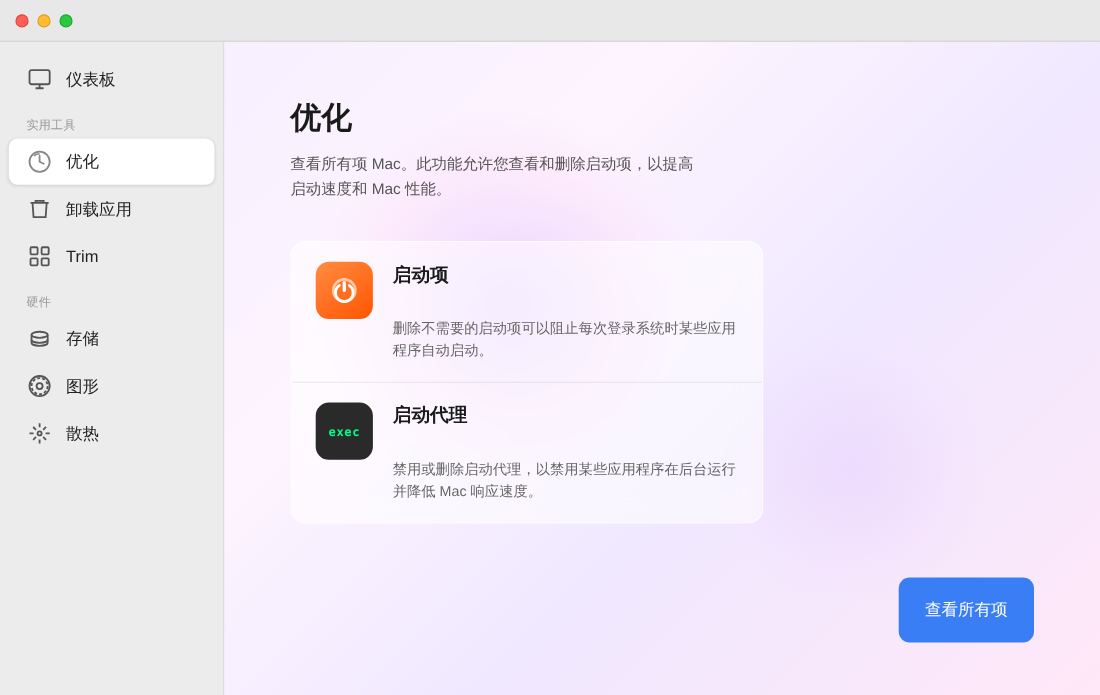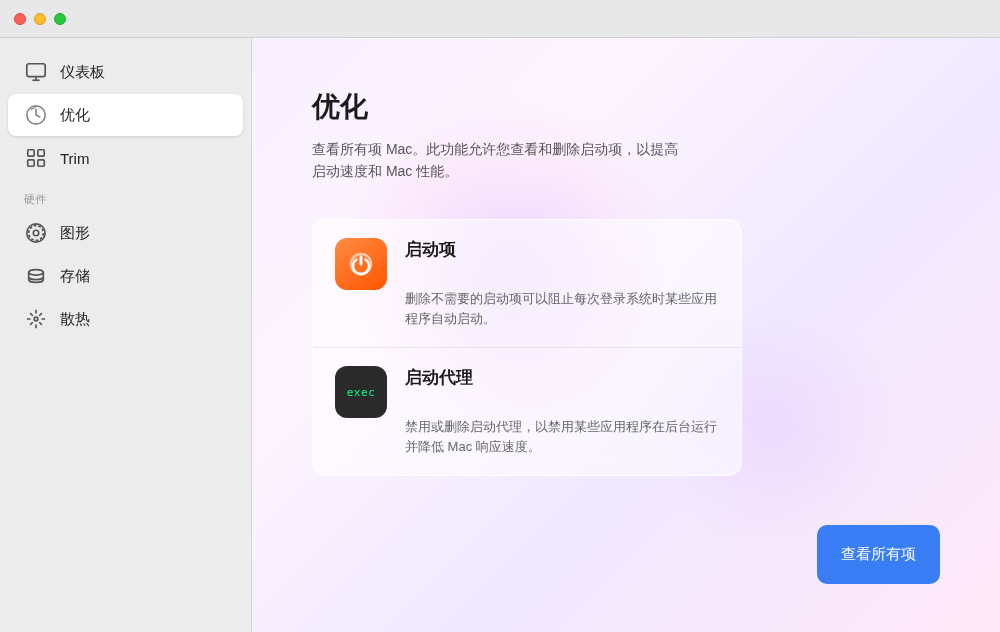--- a/index.html
+++ b/index.html
@@ -43,21 +43,21 @@
 
     
     .app-container {
       display: flex;
       flex: 1;
       overflow: hidden;
     }
 
     
     .sidebar {
-      width: 252px;
+      width: 204px;
       background: #ececec;
       flex-shrink: 0;
       padding: 12px 0;
       overflow-y: auto;
       border-right: 1px solid #d8d8d8;
     }
 
     .sidebar-item {
       display: flex;
       align-items: center;
@@ -187,21 +187,21 @@
 
     .power-svg {
       width: 30px;
       height: 30px;
     }
 
     .exec-label {
       color: #00ff88;
       font-family: monospace;
       font-size: 11px;
-      font-weight: 400;
+      font-weight: 700;
       letter-spacing: 0.05em;
     }
 
     .feature-text-title {
       font-size: 17px;
       font-weight: 600;
       color: #1a1a1a;
       margin-bottom: 6px;
       font-family: Liberation Serif, serif;
     }
@@ -245,68 +245,77 @@
       <div class="sidebar-icon">
         <svg viewBox="0 0 24 24" width="22" height="22" fill="none" stroke="#555" stroke-width="1.8">
           <rect x="2" y="3" width="20" height="14" rx="2"></rect>
           <line x1="8" y1="21" x2="16" y2="21"></line>
           <line x1="12" y1="17" x2="12" y2="21"></line>
         </svg>
       </div>
       <span>仪表板</span>
     </div>
 
+    <div class="sidebar-section-label">实用工具</div>
 
     <div class="sidebar-item active">
       <div class="sidebar-icon">
         <svg viewBox="0 0 24 24" width="22" height="22" fill="none">
           <circle cx="12" cy="12" r="10" stroke="#888" stroke-width="1.8"></circle>
           <path d="M12 6v6l4 2" stroke="#888" stroke-width="1.8" stroke-linecap="round"></path>
           <path d="M6.5 6.5 C7.5 5 9.5 4 12 4" stroke="#888" stroke-width="1.5"></path>
         </svg>
       </div>
       <span>优化</span>
     </div>
 
+    <div class="sidebar-item">
+      <div class="sidebar-icon">
+        <svg viewBox="0 0 24 24" width="22" height="22" fill="none" stroke="#555" stroke-width="1.8">
+          <path d="M3 6h18M8 6V4h8v2M19 6l-1 14H6L5 6"></path>
+        </svg>
+      </div>
+      <span>卸载应用</span>
+    </div>
 
 
     <div class="sidebar-item">
       <div class="sidebar-icon">
         <svg viewBox="0 0 24 24" width="22" height="22" fill="none" stroke="#555" stroke-width="1.8">
           <rect x="3" y="3" width="7" height="7" rx="1"></rect>
           <rect x="14" y="3" width="7" height="7" rx="1"></rect>
           <rect x="3" y="14" width="7" height="7" rx="1"></rect>
           <rect x="14" y="14" width="7" height="7" rx="1"></rect>
         </svg>
       </div>
       <span>Trim</span>
     </div>
 
     <div class="sidebar-section-label">硬件</div>
 
     <div class="sidebar-item">
       <div class="sidebar-icon">
         <svg viewBox="0 0 24 24" width="22" height="22" fill="none" stroke="#555" stroke-width="1.8">
+          <ellipse cx="12" cy="8" rx="8" ry="3"></ellipse>
+          <path d="M4 8v8c0 1.66 3.58 3 8 3s8-1.34 8-3V8"></path>
+          <path d="M4 13c0 1.66 3.58 3 8 3s8-1.34 8-3"></path>
+        </svg>
+      </div>
+      <span>存储</span>
+    </div>
+
+    <div class="sidebar-item">
+      <div class="sidebar-icon">
+        <svg viewBox="0 0 24 24" width="22" height="22" fill="none" stroke="#555" stroke-width="1.8">
           <circle cx="12" cy="12" r="3"></circle>
           <circle cx="12" cy="12" r="8" stroke-dasharray="3 2"></circle>
           <circle cx="12" cy="12" r="10"></circle>
         </svg>
       </div>
       <span>图形</span>
-    </div>
-
-    <div class="sidebar-item">
-      <div class="sidebar-icon">
-        <svg viewBox="0 0 24 24" width="22" height="22" fill="none" stroke="#555" stroke-width="1.8">
-          <ellipse cx="12" cy="8" rx="8" ry="3"></ellipse>
-          <path d="M4 8v8c0 1.66 3.58 3 8 3s8-1.34 8-3V8"></path>
-          <path d="M4 13c0 1.66 3.58 3 8 3s8-1.34 8-3"></path>
-        </svg>
-      </div>
-      <span>存储</span>
     </div>
 
     <div class="sidebar-item">
       <div class="sidebar-icon">
         <svg viewBox="0 0 24 24" width="22" height="22" fill="none" stroke="#555" stroke-width="1.8">
           <circle cx="12" cy="12" r="2"></circle>
           <path d="M12 2v4M12 18v4M2 12h4M18 12h4M5.64 5.64l2.83 2.83M15.54 15.54l2.83 2.83M5.64 18.36l2.83-2.83M15.54 8.46l2.83-2.83"></path>
         </svg>
       </div>
       <span>散热</span>

